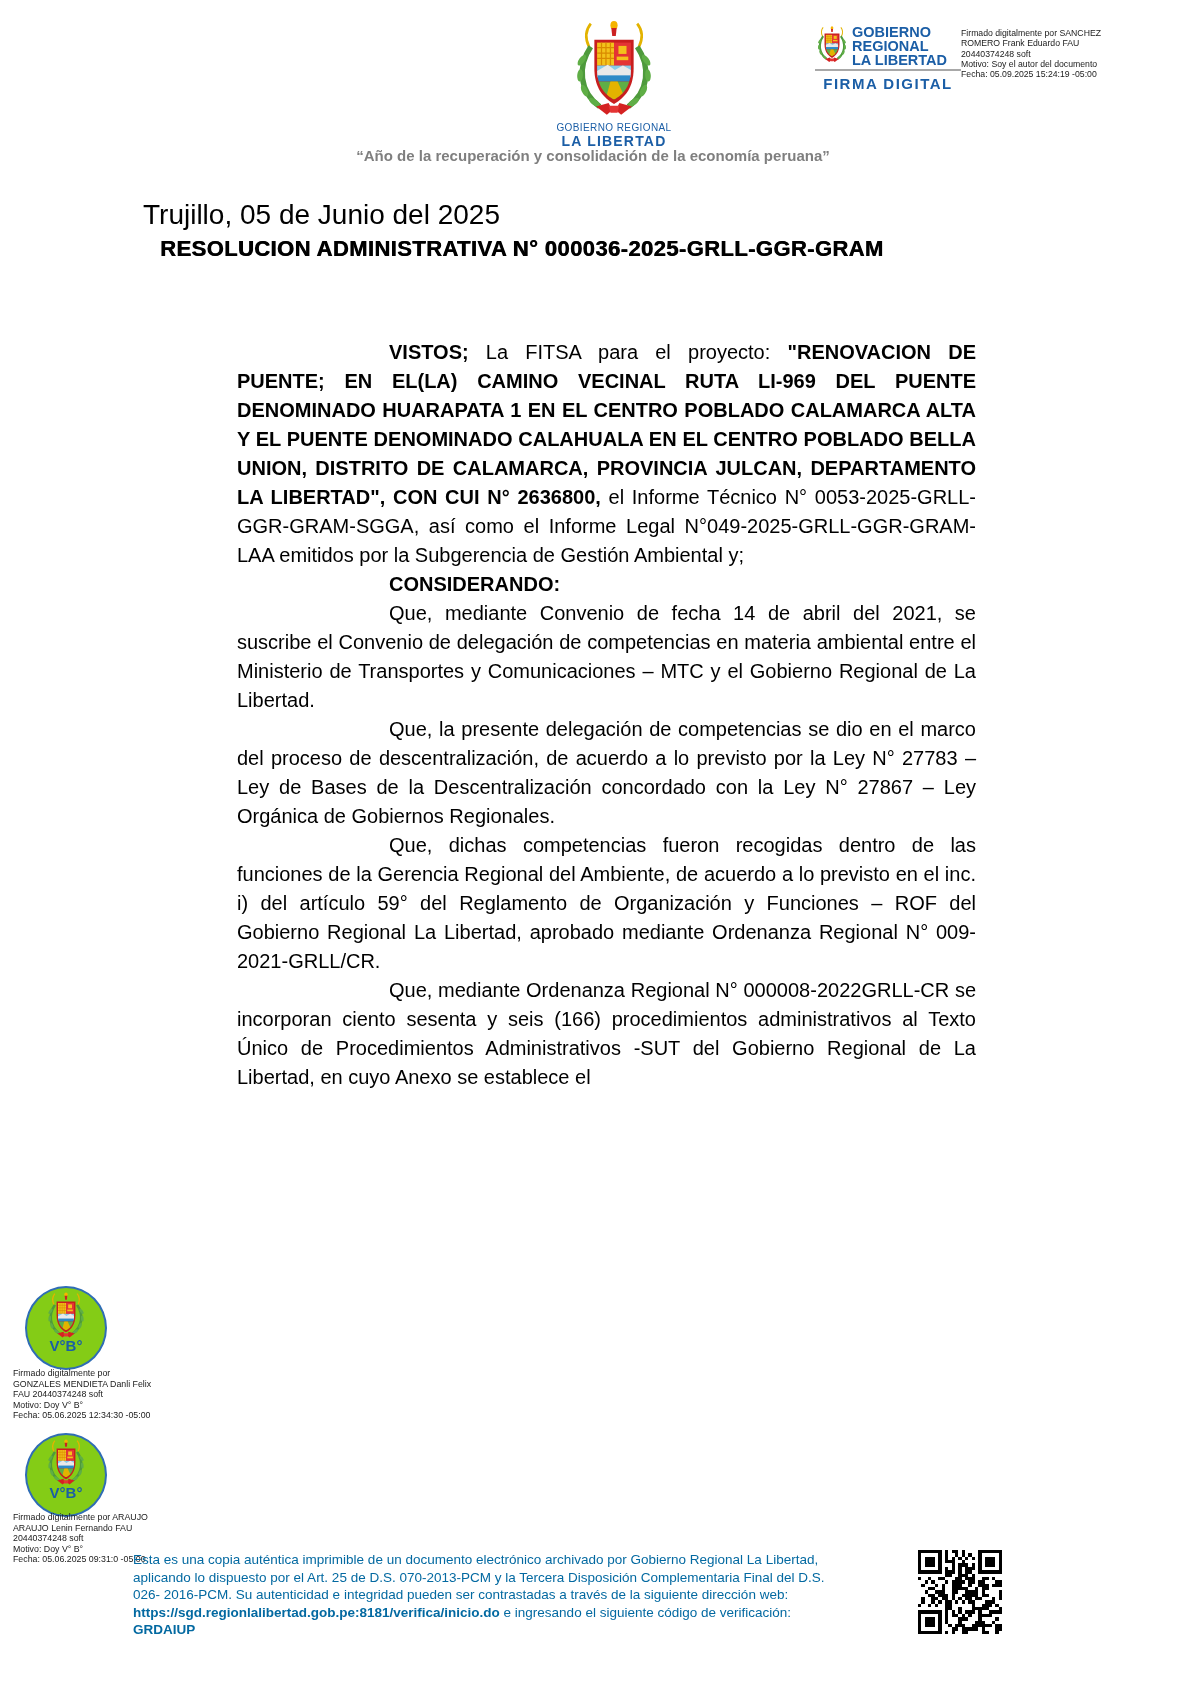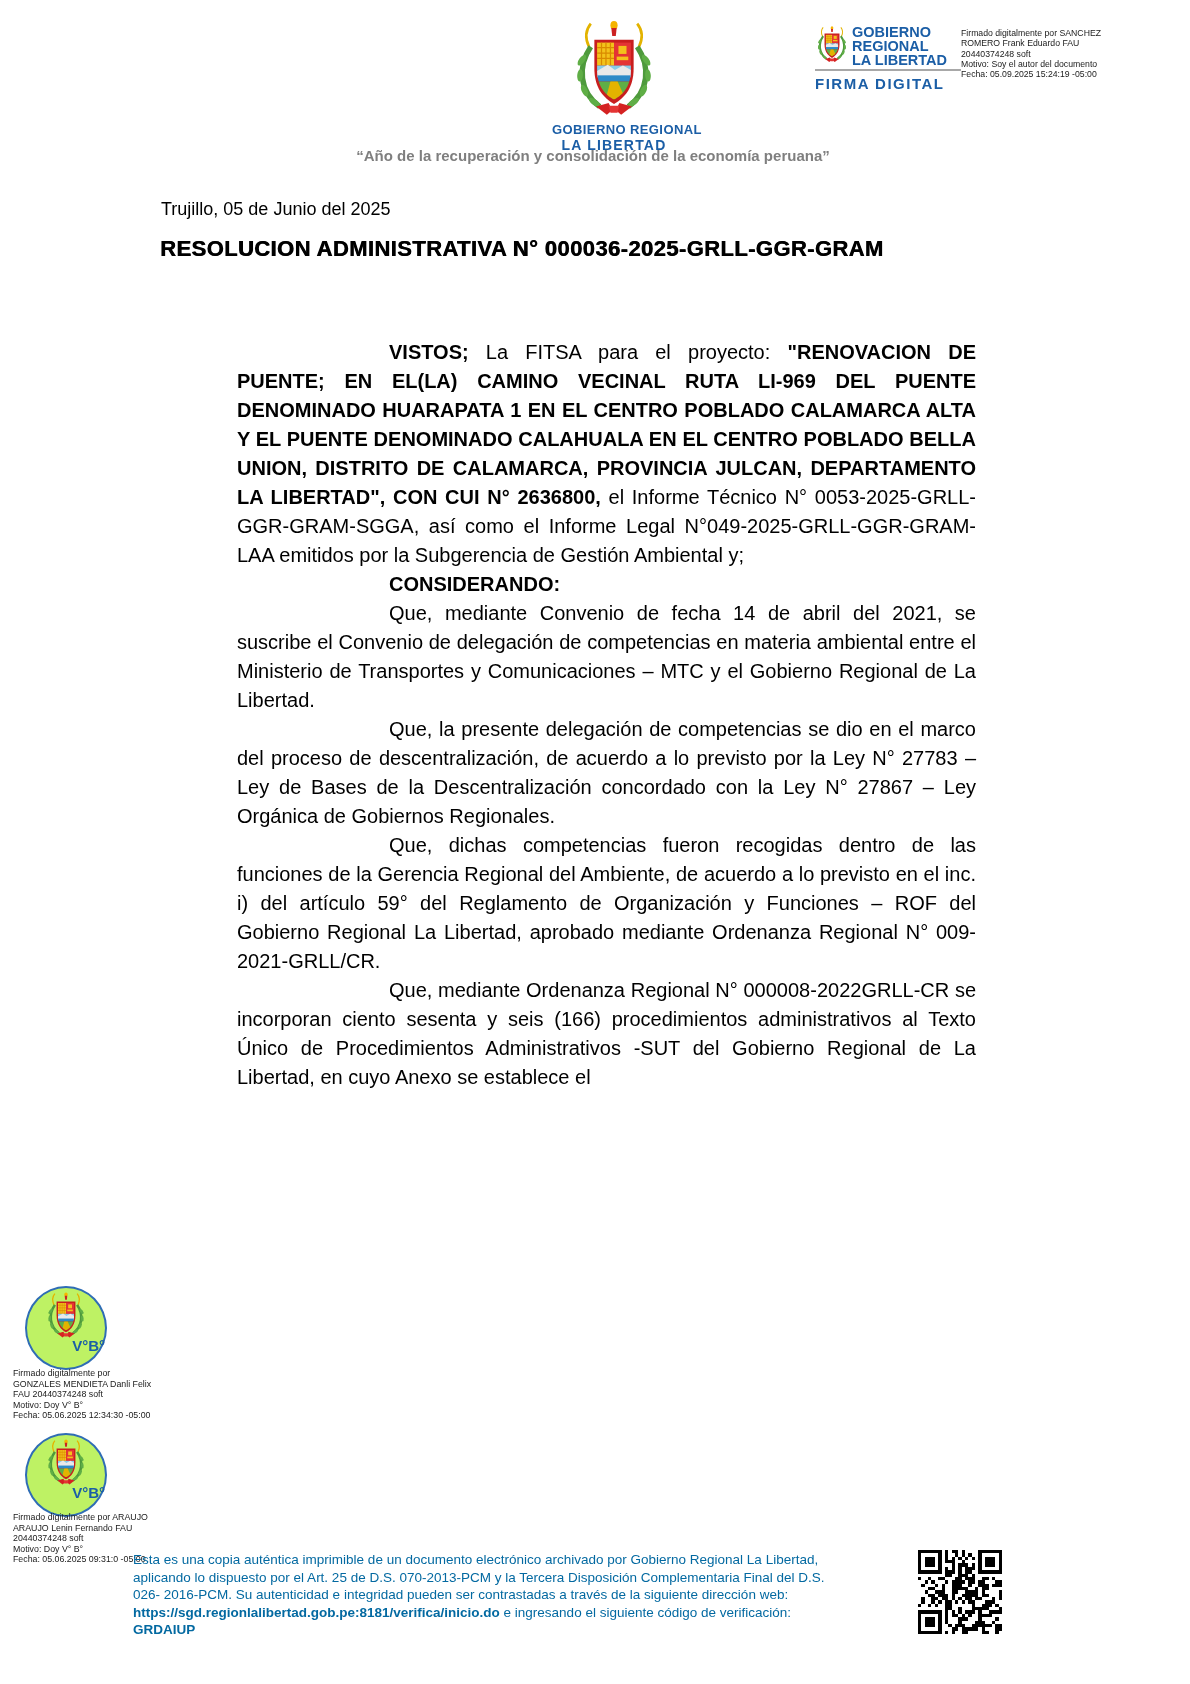--- a/index.html
+++ b/index.html
@@ -3,45 +3,45 @@
 <meta charset="utf-8">
 <style>
   html,body{margin:0;padding:0;background:#e8e8e8;}
   .page{
     position:relative;width:1190px;height:1684px;margin:0 auto;background:#ffffff;
     overflow:hidden;font-family:"Liberation Sans", sans-serif;color:#000;
   }
   
   .center-logo{position:absolute;left:552px;top:20px;width:124px;text-align:center;}
   .center-logo .crest{display:block;margin:0 auto;}
-  .org1{color:#1b5ea6;font-weight:bold;font-size:13px;letter-spacing:.4px;margin-top:2px;white-space:nowrap;}
+  .org1{color:#1b5ea6;font-weight:normal;font-size:10px;letter-spacing:.4px;margin-top:2px;white-space:nowrap;}
   .org2{color:#1b5ea6;font-weight:bold;font-size:14px;letter-spacing:1.2px;white-space:nowrap;}
   .tagline{position:absolute;left:5px;top:147px;width:1176px;text-align:center;
     color:#7f7f7f;font-weight:bold;font-size:15px;}
   
   .fs-left{position:absolute;left:815px;top:25px;width:146px;}
   .fs-row{display:flex;align-items:flex-start;}
   .fs-org{color:#1b5ea6;font-weight:bold;font-size:14.5px;line-height:14px;margin-left:3px;white-space:nowrap;}
   .fs-divider{border-top:2.5px solid #a8a8a8;margin:2px 0 4px 0;}
-  .fs-label{color:#1b5ea6;font-weight:bold;font-size:15px;letter-spacing:1.5px;text-align:left;white-space:nowrap;}
+  .fs-label{color:#1b5ea6;font-weight:bold;font-size:15px;letter-spacing:1.5px;text-align:center;white-space:nowrap;}
   .fs-details{position:absolute;left:961px;top:28px;width:185px;font-size:8.7px;line-height:10.3px;color:#1a1a1a;}
   
-  .place-date{position:absolute;left:161px;top:199px;font-size:18px;}
+  .place-date{position:absolute;left:143px;top:199px;font-size:28px;}
   .doc-title{position:absolute;left:160px;top:236px;font-size:22px;font-weight:bold;
     letter-spacing:.4px;text-shadow:.6px 0 0 currentColor;white-space:nowrap;}
   
   .body-col{position:absolute;left:237px;top:338px;width:739px;
     font-size:20px;line-height:29px;text-align:justify;}
   .body-col p{margin:0;text-indent:152px;}
   .b{font-weight:bold;}
   .mb1{margin-bottom:92px;} .mb2{margin-bottom:33px;} .mb3{margin-bottom:38px;}
   .mb4{margin-bottom:48px;} .mb5{margin-bottom:46px;} .mb6{margin-bottom:46px;}
   
   .vobo{position:absolute;width:78px;height:80px;border:2.5px solid #2f6db5;border-radius:50%;
-    background:#bef264;text-align:right;}
+    background:#84cc16;text-align:center;}
   .vobo .crest{display:block;margin:4px auto 0 auto;}
   .vobo-label{color:#1b5ea6;font-weight:bold;font-size:15px;line-height:15px;margin-top:-2px;}
   .stamp1{left:25px;top:1286px;} .stamp2{left:25px;top:1433px;}
   .stamp-text{position:absolute;font-size:8.8px;line-height:10.6px;color:#1a1a1a;white-space:nowrap;}
   .stamp-text1{left:13px;top:1368px;} .stamp-text2{left:13px;top:1512px;}
   
   .footer{position:absolute;left:133px;top:1551px;width:782px;font-size:13.5px;line-height:17.6px;color:#0369a1;}
   .qr{position:absolute;left:918px;top:1550px;width:84px;height:84px;}
   .hidden-defs{position:absolute;width:0;height:0;overflow:hidden;}
 </style>

